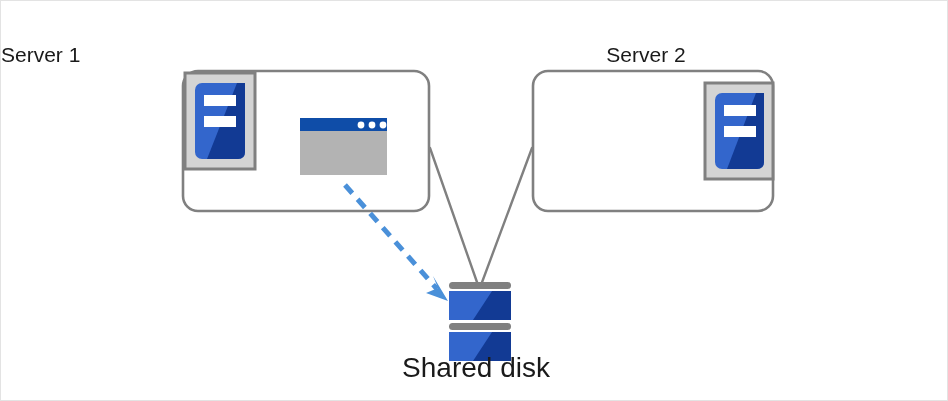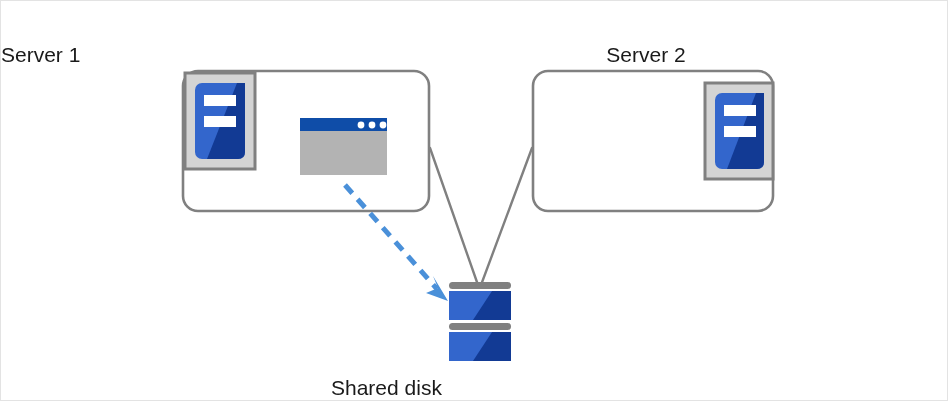--- a/index.html
+++ b/index.html
@@ -52,24 +52,24 @@
   }
   #app-a-label {
     left: 220px;
     top: 93px;
     width: 260px;
     text-align: center;
     font-size: 20px;
   }
   #shared-disk-label {
     left: 330px;
-    top: 376px;
+    top: 353px;
     width: 290px;
-    text-align: left;
-    font-size: 21px;
+    text-align: center;
+    font-size: 28px;
   }
 </style>
 </head>
 <body>
 
 <div id="diagram-root">
 
   <svg class="svg-layer" viewBox="0 0 948 401">
 
     <g>

